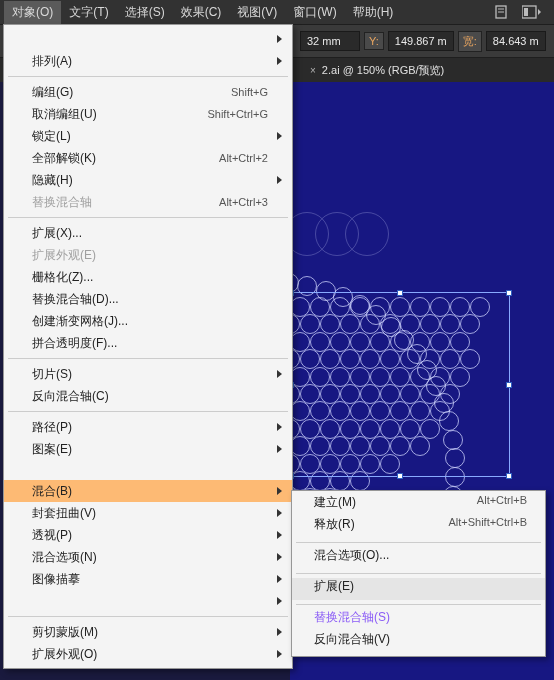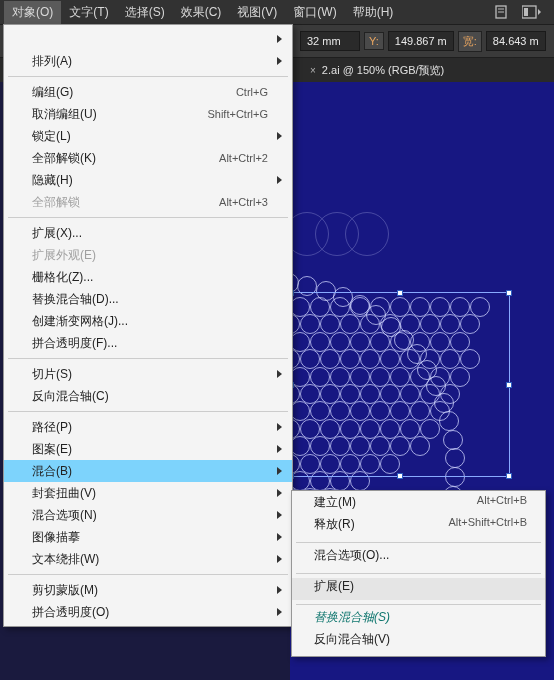--- a/index.html
+++ b/index.html
@@ -115,21 +115,21 @@
   color: #222;
   z-index: 20;
   padding: 3px 0;
 }
 .menu .row {
   display: flex; align-items: center;
   height: 22px;
   padding: 0 24px 0 28px;
   position: relative;
 }
-.menu .row.highlight { background: #7dd3fc; }
+.menu .row.highlight { background: #fdba74; margin-top: 20px; }
 .menu .lbl { flex: 1; }
 .menu .sc { font-size: 11px; color: #555; }
 .menu .arrow {
   position: absolute; right: 10px; top: 7px;
   width: 0; height: 0;
   border-left: 5px solid #333;
   border-top: 4px solid transparent;
   border-bottom: 4px solid transparent;
 }
 .menu .row.disabled { color: #a0a0a0; }
@@ -147,21 +147,21 @@
   padding: 3px 0;
 }
 .submenu .row {
   display: flex; align-items: flex-start;
   height: 22px;
   padding: 0 18px 0 22px;
 }
 .submenu .row.highlight { background: #e5e5e5; }
 .submenu .lbl { flex: 1; }
 .submenu .sc { font-size: 11px; color: #555; }
-.submenu .row.disabled { color: #0f766e; font-style: italic; }
+.submenu .row.disabled { color: #8b5cf6; }
 .submenu .sep { height: 1px; background: #ccc; margin: 4px 4px; padding: 0; }
 </style>
 </head>
 <body>
 
 <div class="menubar">
   <span class="mi active">对象(O)</span>
   <span class="mi">文字(T)</span>
   <span class="mi">选择(S)</span>
   <span class="mi">效果(C)</span>
@@ -333,40 +333,40 @@
     <div class="row">
       <span class="arrow"></span>
     </div>
     <div class="row">
       <span class="lbl">排列(A)</span>
       <span class="arrow"></span>
     </div>
     <div class="sep"></div>
     <div class="row">
       <span class="lbl">编组(G)</span>
-      <span class="sc">Ctrl+G</span>
+      <span class="sc">Shift+G</span>
     </div>
     <div class="row">
       <span class="lbl">取消编组(U)</span>
       <span class="sc">Shift+Ctrl+G</span>
     </div>
     <div class="row">
       <span class="lbl">锁定(L)</span>
       <span class="arrow"></span>
     </div>
     <div class="row">
       <span class="lbl">全部解锁(K)</span>
       <span class="sc">Alt+Ctrl+2</span>
     </div>
     <div class="row">
       <span class="lbl">隐藏(H)</span>
       <span class="arrow"></span>
     </div>
     <div class="row disabled">
-      <span class="lbl">全部解锁</span>
+      <span class="lbl">替换混合轴</span>
       <span class="sc">Alt+Ctrl+3</span>
     </div>
     <div class="sep"></div>
     <div class="row">
       <span class="lbl">扩展(X)...</span>
     </div>
     <div class="row disabled">
       <span class="lbl">扩展外观(E)</span>
     </div>
     <div class="row">
@@ -400,38 +400,41 @@
     </div>
     <div class="row highlight">
       <span class="lbl">混合(B)</span>
       <span class="arrow"></span>
     </div>
     <div class="row">
       <span class="lbl">封套扭曲(V)</span>
       <span class="arrow"></span>
     </div>
     <div class="row">
+      <span class="lbl">透视(P)</span>
+      <span class="arrow"></span>
+    </div>
+    <div class="row">
       <span class="lbl">混合选项(N)</span>
       <span class="arrow"></span>
     </div>
     <div class="row">
       <span class="lbl">图像描摹</span>
       <span class="arrow"></span>
     </div>
     <div class="row">
-      <span class="lbl">文本绕排(W)</span>
       <span class="arrow"></span>
     </div>
     <div class="sep"></div>
     <div class="row">
       <span class="lbl">剪切蒙版(M)</span>
       <span class="arrow"></span>
     </div>
     <div class="row">
-      <span class="lbl">拼合透明度(O)</span>
+      <span class="lbl">扩展外观(O)</span>
       <span class="arrow"></span>
     </div>
   </div>
 
 <div class="submenu" id="submenu">
     <div class="row">
       <span class="lbl">建立(M)</span>
       <span class="sc">Alt+Ctrl+B</span>
     </div>
     <div class="row">

